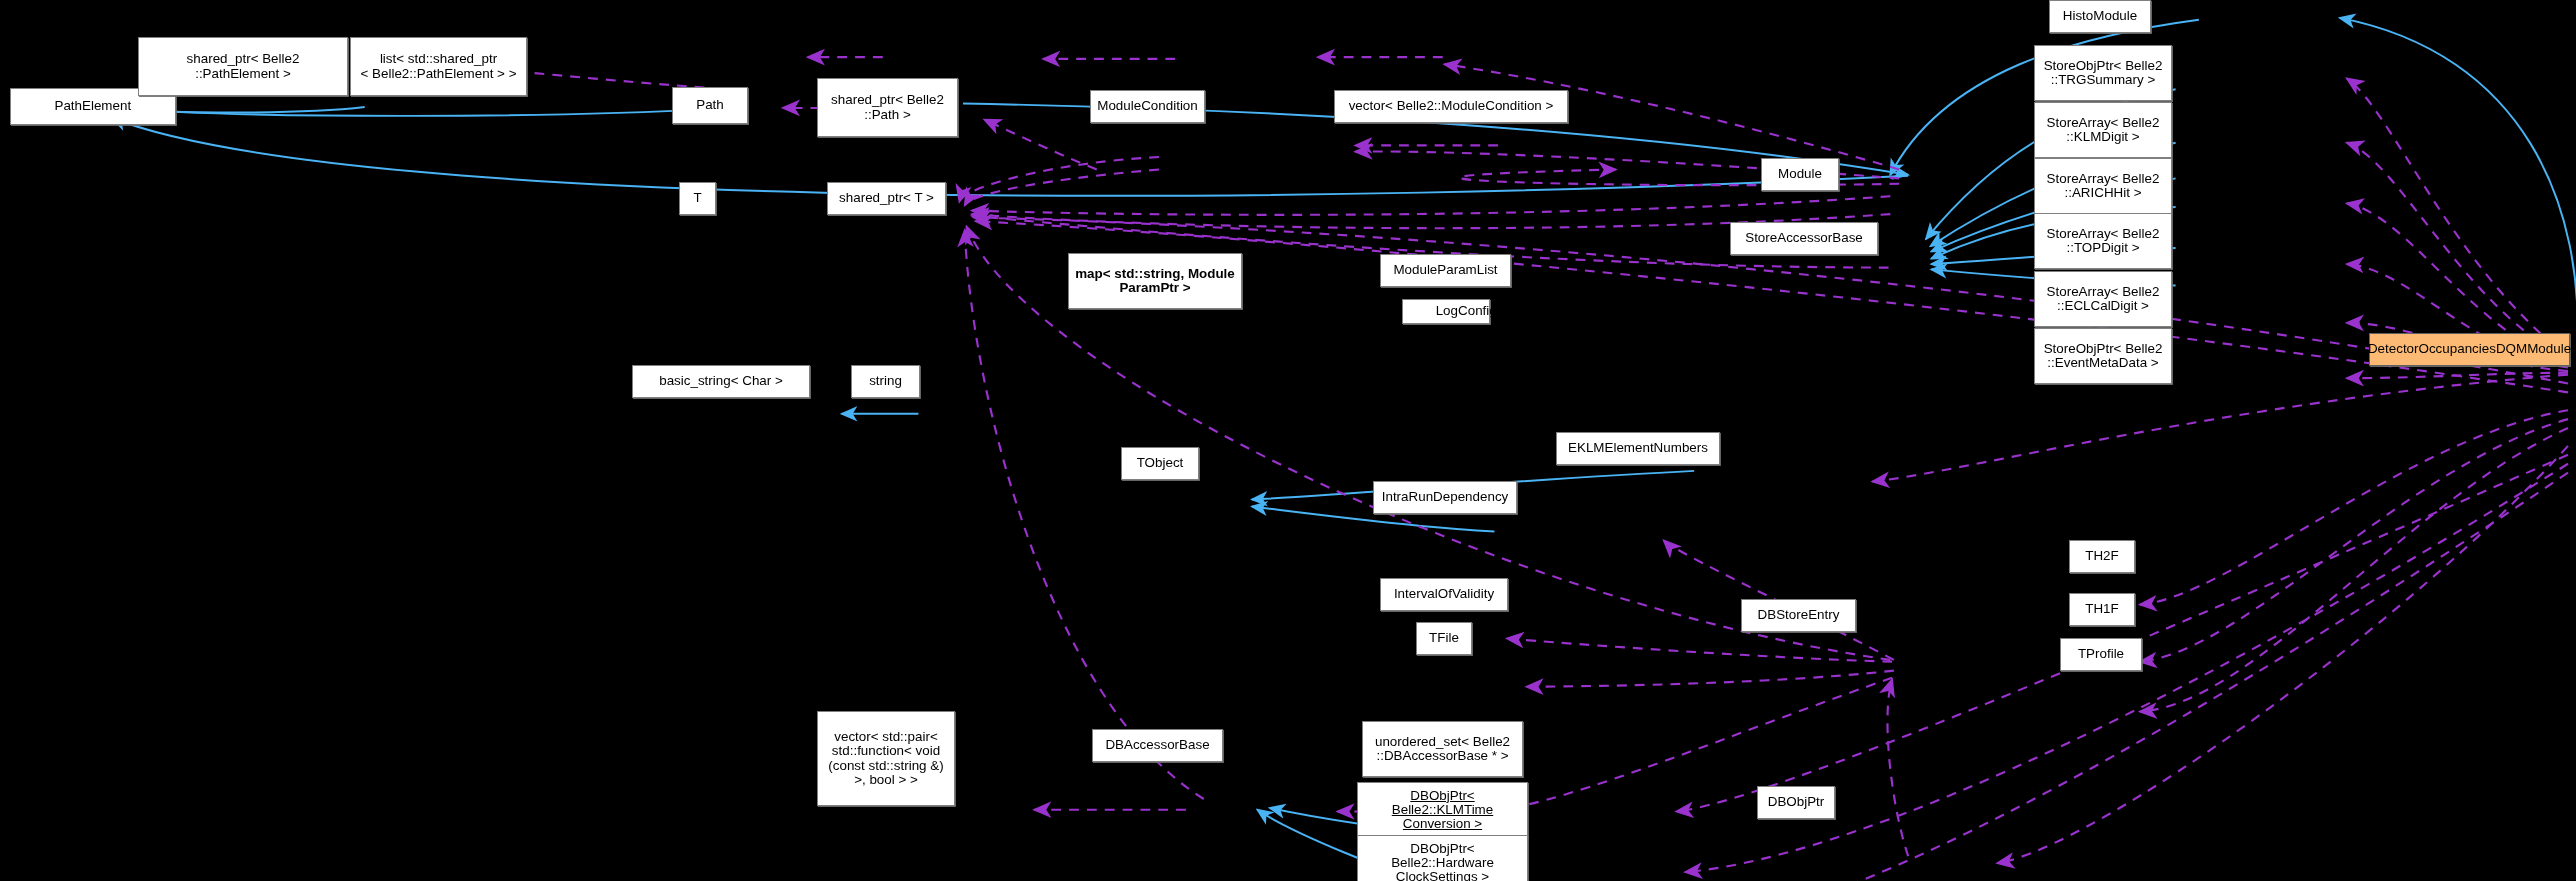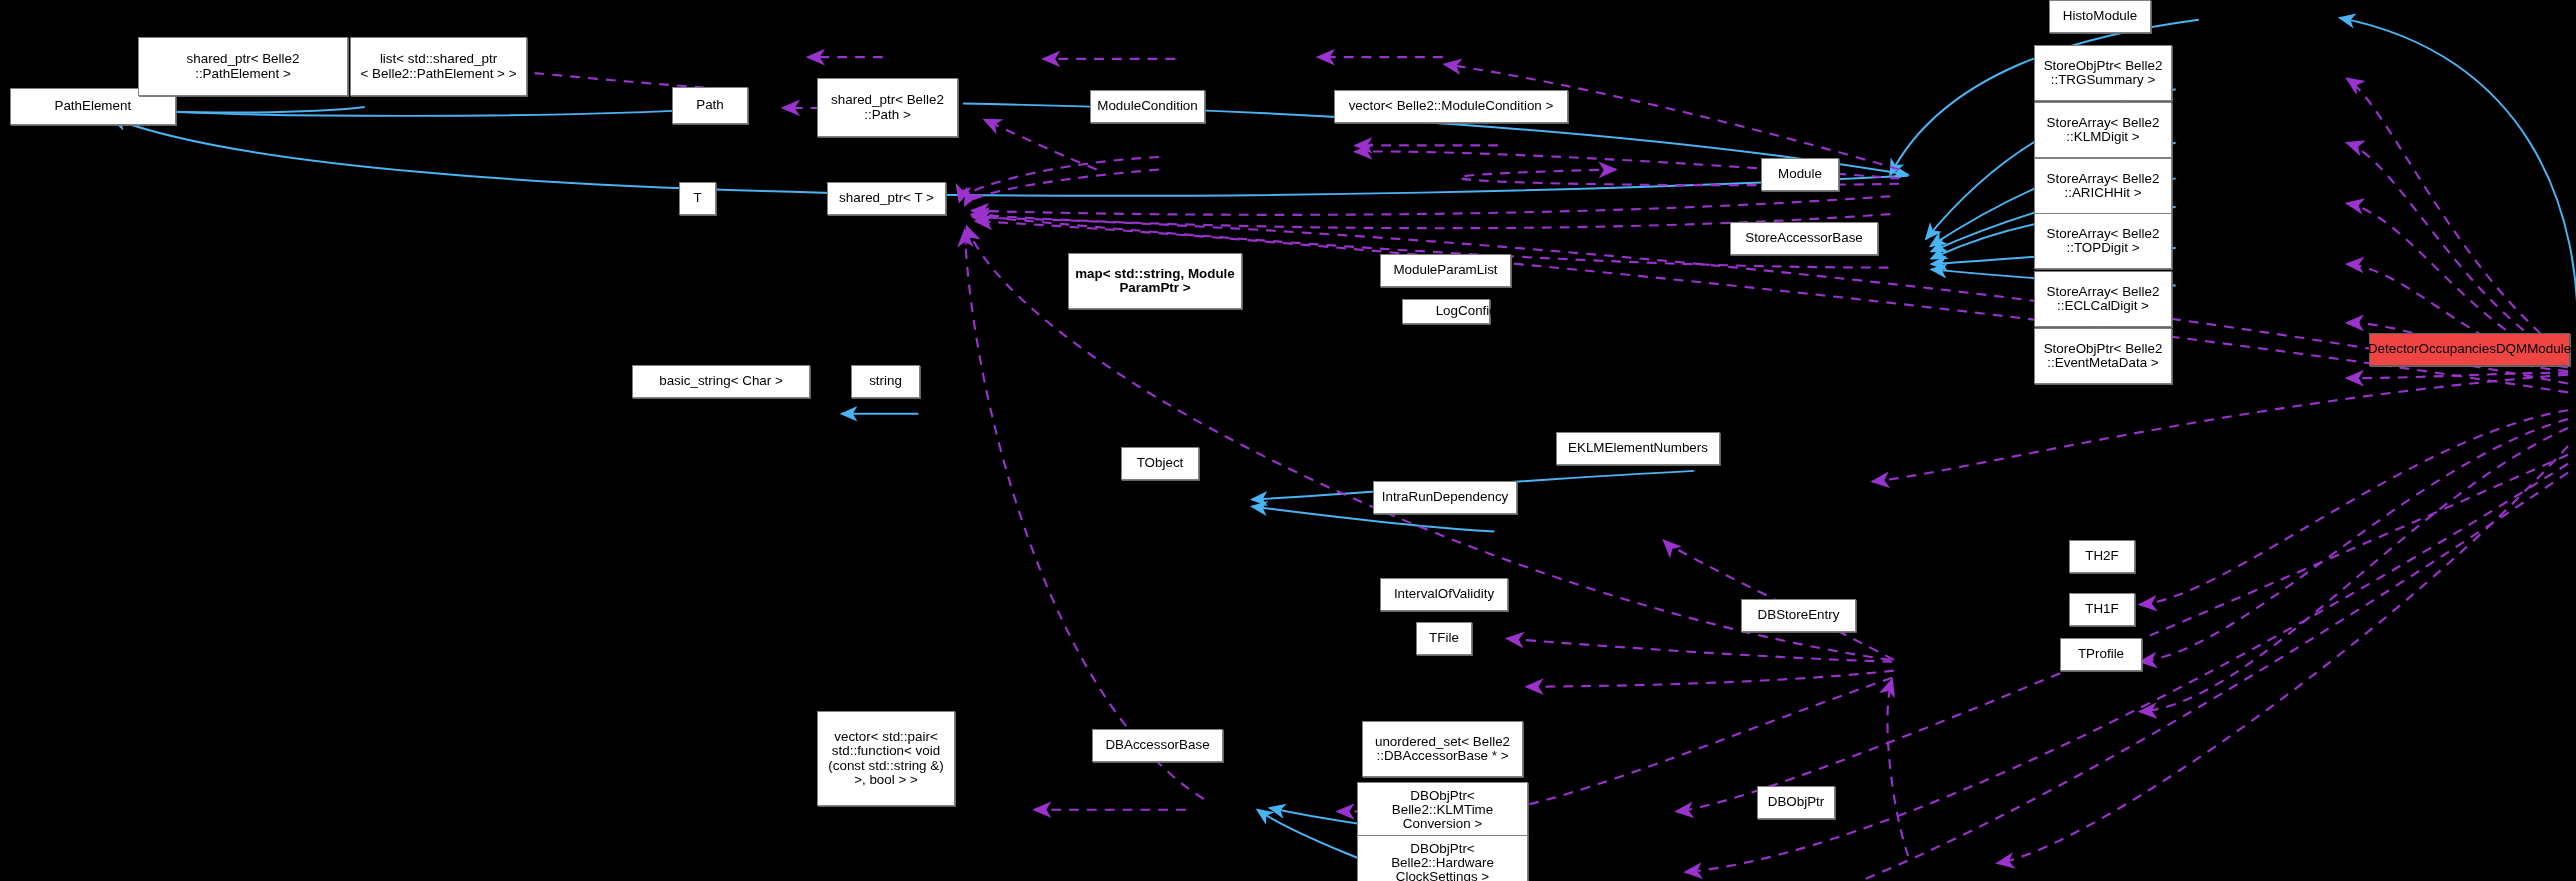--- a/index.html
+++ b/index.html
@@ -36,21 +36,21 @@
     display: flex;
     align-items: center;
     justify-content: center;
     padding: 0.9px 3.6px;
     white-space: pre;
     cursor: pointer;
     z-index: 5;
     box-shadow: 0.9px 0.9px 0 0 #707070;
   }
   .node.highlight {
-    background: #ef4444;
+    background: #fdba74;
     border: 0.9px solid #606060;
     align-items: center;
   }
   .node-label {
     display: block;
     white-space: pre-line;
   }
 </style>
 </head>
 <body>
@@ -214,21 +214,21 @@
     <div class="node" style="left: 2069px; top: 540px; width: 66px; height: 33px;"><span class="node-label">TH2F</span></div>
     <div class="node" style="left: 2069px; top: 593px; width: 66px; height: 33px;"><span class="node-label">TH1F</span></div>
     <div class="node" style="left: 2060px; top: 638px; width: 82px; height: 33px;"><span class="node-label">TProfile</span></div>
     <div class="node" style="left: 817px; top: 711px; width: 138px; height: 95px;"><span class="node-label">vector&lt; std::pair&lt;
 std::function&lt; void
 (const std::string &amp;)
 &gt;, bool &gt; &gt;</span></div>
     <div class="node" style="left: 1092px; top: 729px; width: 131px; height: 33px;"><span class="node-label">DBAccessorBase</span></div>
     <div class="node" style="left: 1362px; top: 721px; width: 161px; height: 56px;"><span class="node-label">unordered_set&lt; Belle2
 ::DBAccessorBase * &gt;</span></div>
-    <div class="node" style="left: 1357px; top: 782px; width: 171px; height: 56px;"><span class="node-label">DBObjPtr&lt; Belle2::KLMTime
+    <div class="node" style="left: 1357px; top: 782px; width: 171px; height: 56px; text-decoration: underline;"><span class="node-label">DBObjPtr&lt; Belle2::KLMTime
 Conversion &gt;</span></div>
     <div class="node" style="left: 1357px; top: 835px; width: 171px; height: 56px;"><span class="node-label">DBObjPtr&lt; Belle2::Hardware
 ClockSettings &gt;</span></div>
     <div class="node" style="left: 1757px; top: 786px; width: 78px; height: 33px;"><span class="node-label">DBObjPtr</span></div>
     <div class="node" style="left: 2049px; top: 0px; width: 102px; height: 33px; text-align: center;"><span class="node-label">HistoModule</span></div>
     <div class="node" style="left: 2034px; top: 45px; width: 138px; height: 56px;"><span class="node-label">StoreObjPtr&lt; Belle2
 ::TRGSummary &gt;</span></div>
     <div class="node" style="left: 2034px; top: 102px; width: 138px; height: 56px;"><span class="node-label">StoreArray&lt; Belle2
 ::KLMDigit &gt;</span></div>
     <div class="node" style="left: 2034px; top: 158px; width: 138px; height: 56px;"><span class="node-label">StoreArray&lt; Belle2

